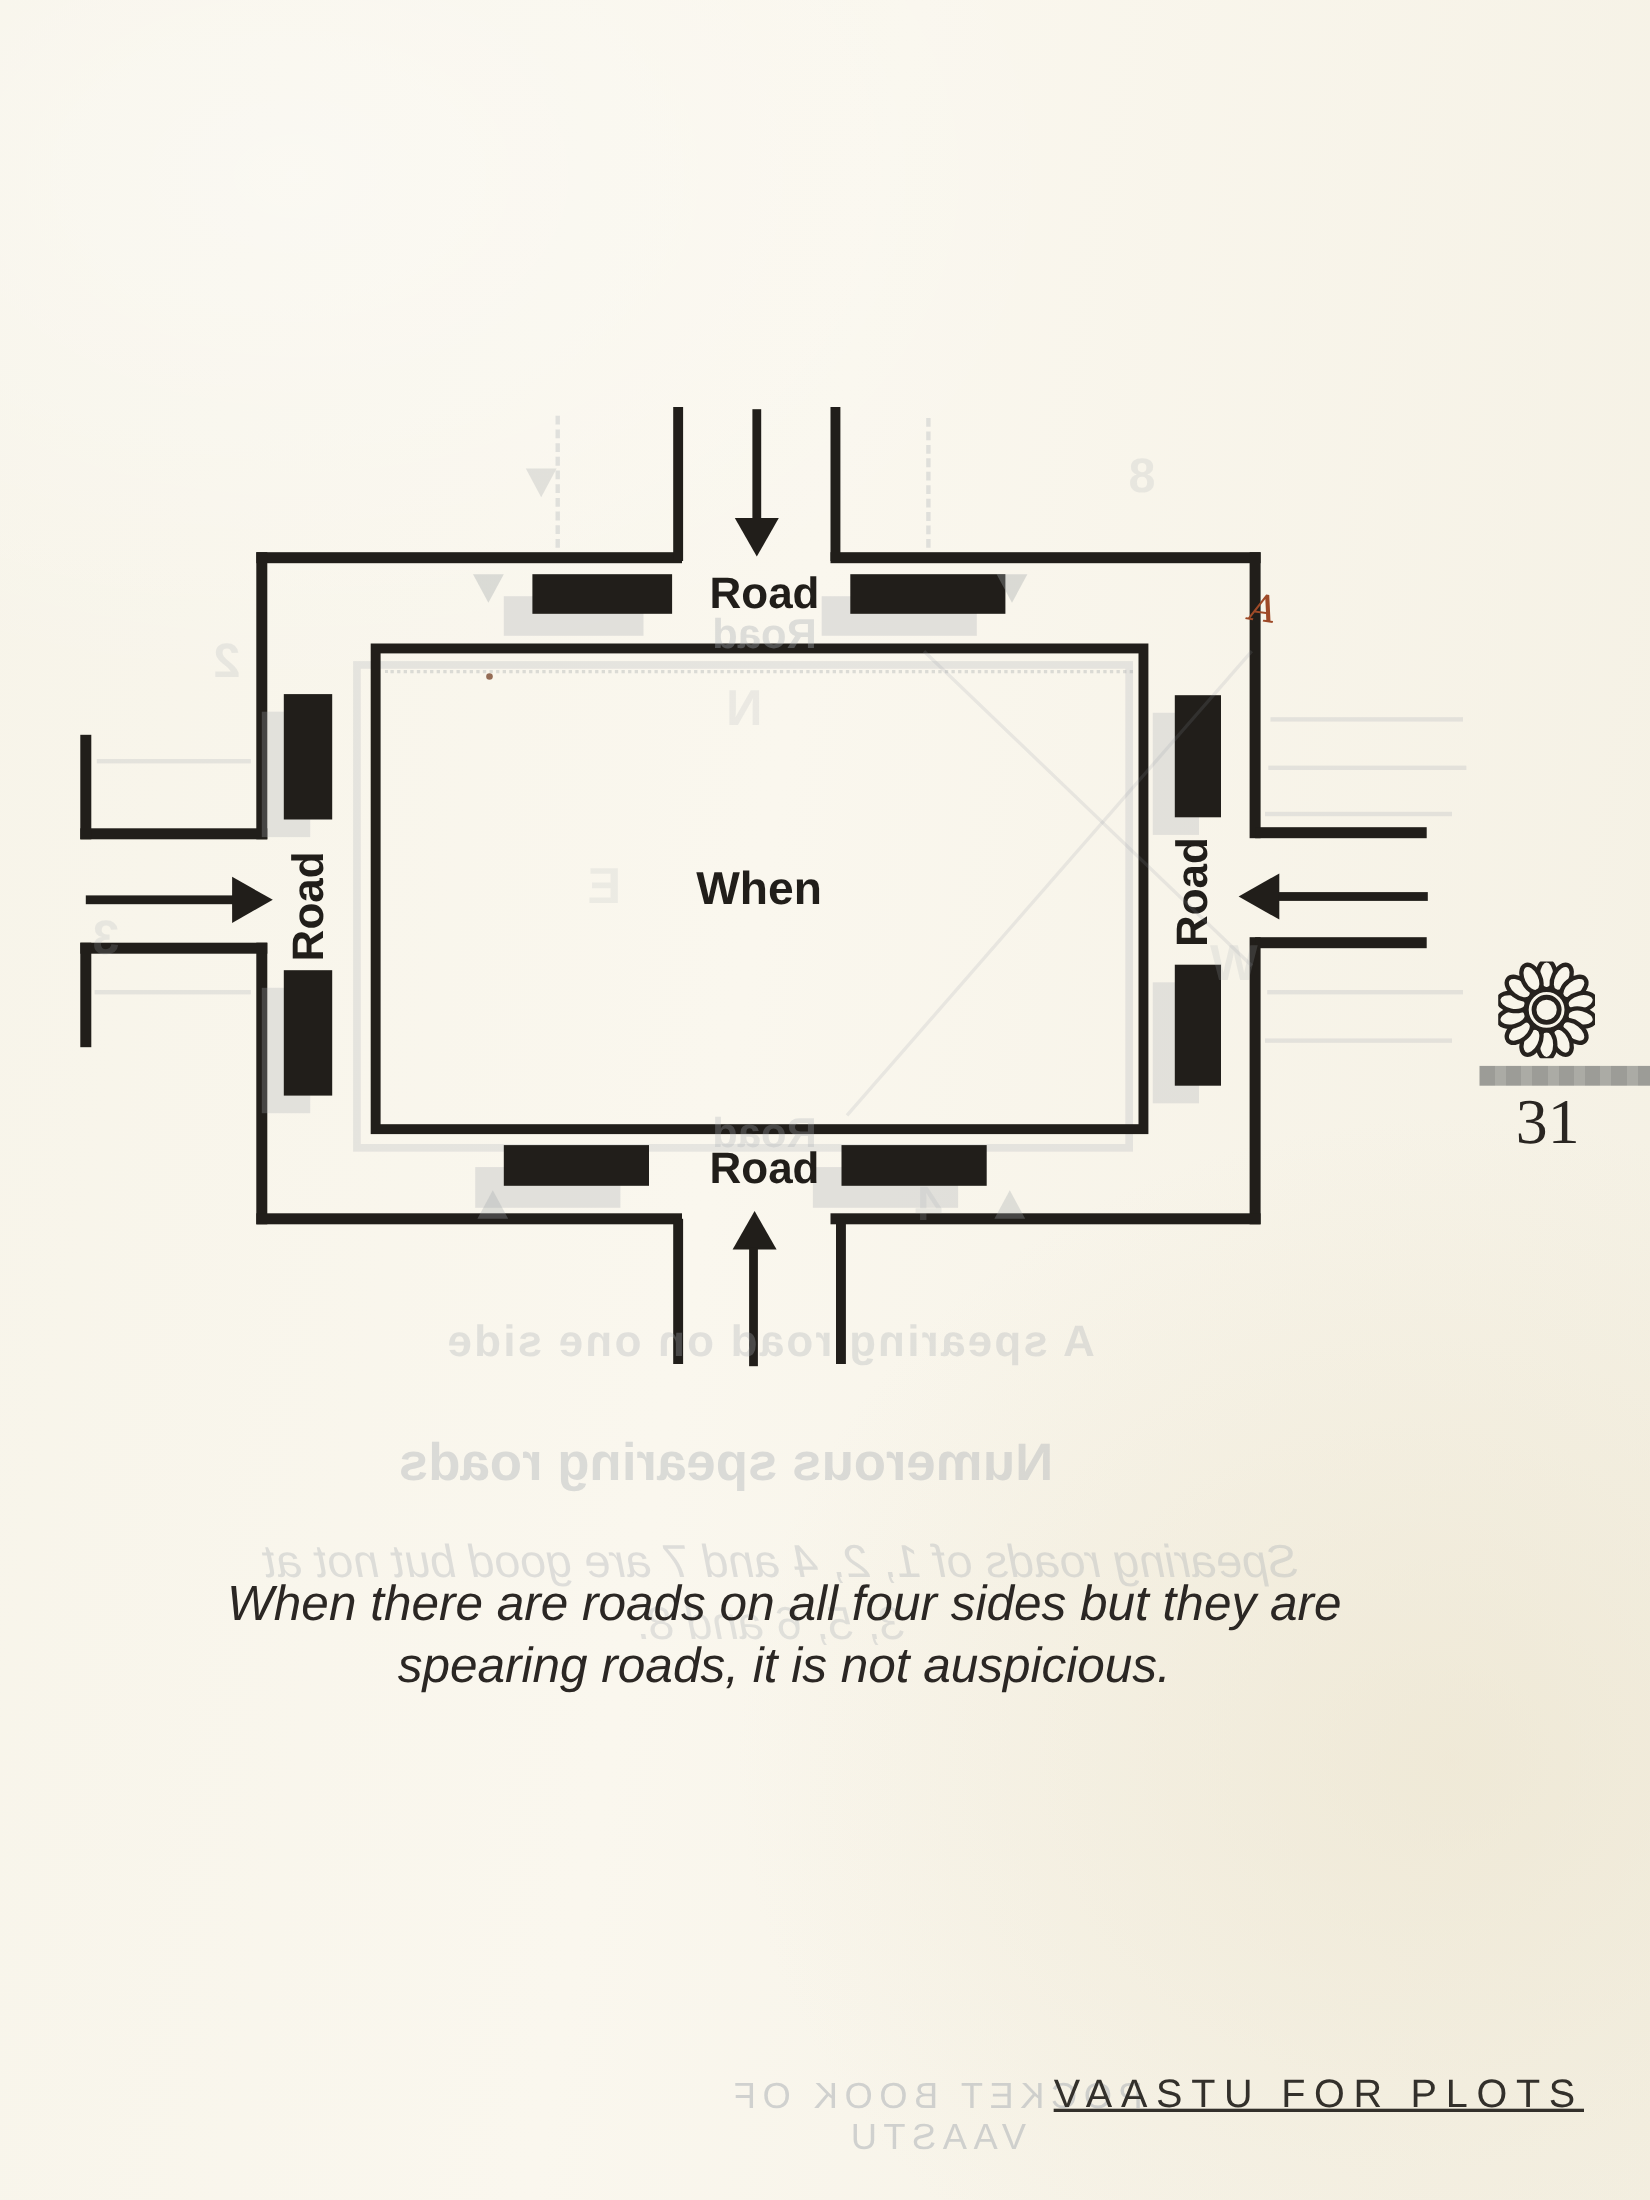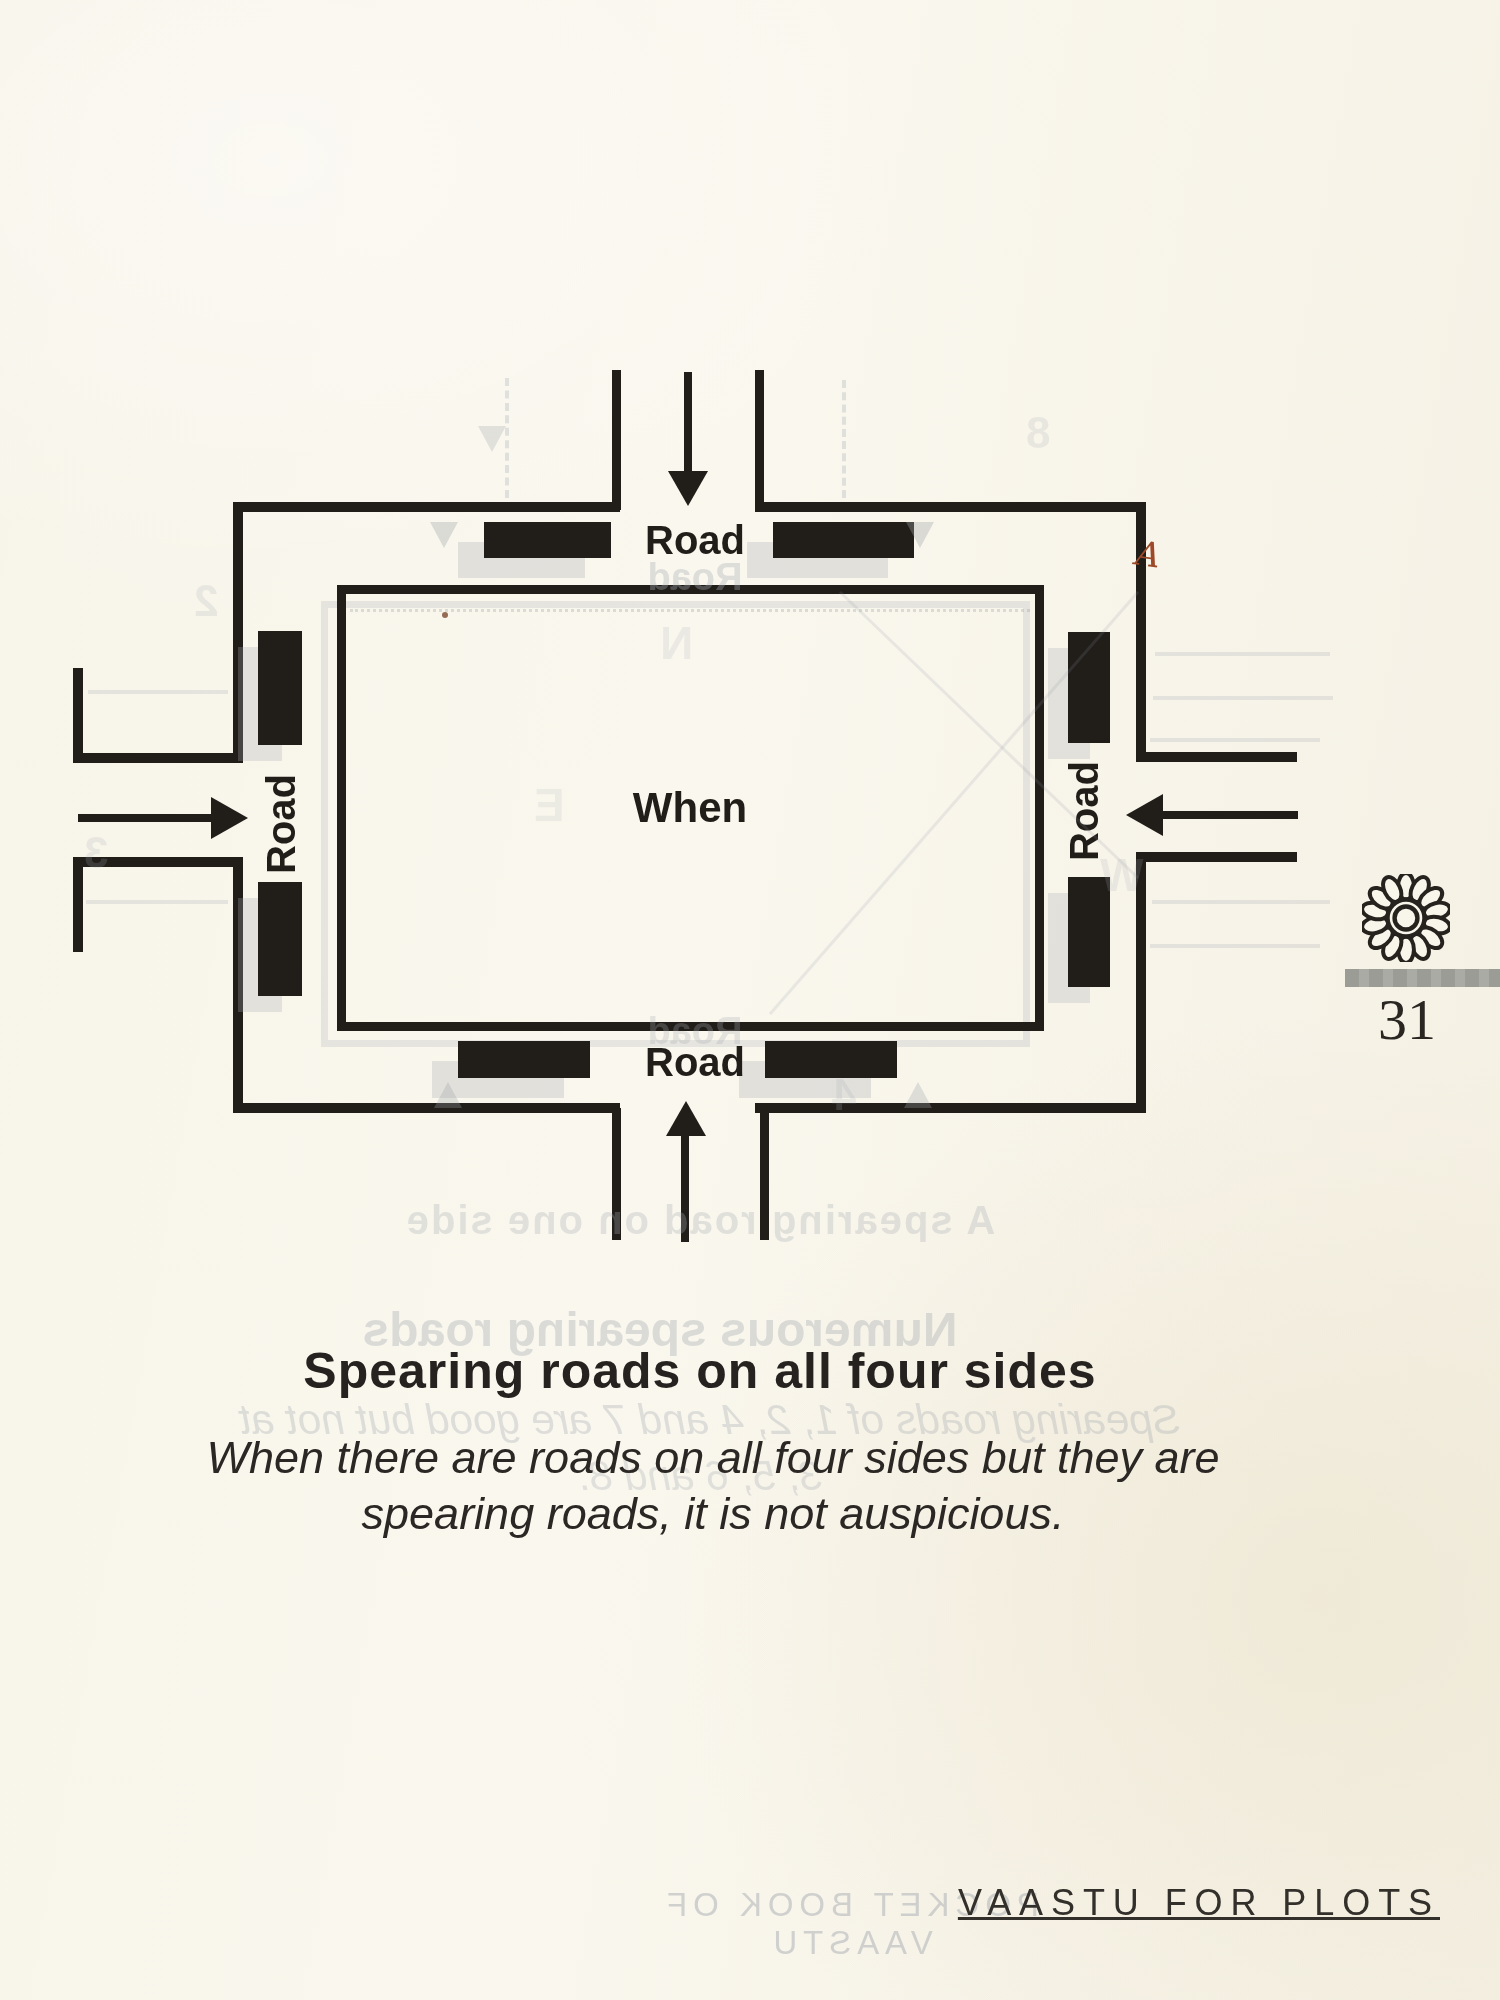--- a/index.html
+++ b/index.html
@@ -130,21 +130,20 @@
   <div class="gline" style="left:86px;top:900px;width:142px;"></div>
   <div class="gdash" style="left:505px;top:378px;height:120px;"></div>
   <div class="gdash" style="left:842px;top:380px;height:118px;"></div>
 
   <div class="ghost mir" style="left:330px;top:1198px;width:740px;text-align:center;font-size:40px;font-weight:bold;letter-spacing:2px;opacity:.30;">A spearing road on one side</div>
   <div class="ghost mir" style="left:280px;top:1302px;width:760px;text-align:center;font-size:48px;font-weight:bold;opacity:.38;">Numerous spearing roads</div>
   <div class="ghost mir" style="left:90px;top:1396px;width:1240px;text-align:center;font-size:42px;font-style:italic;opacity:.34;">Spearing roads of 1, 2, 4 and 7 are good but not at</div>
   <div class="ghost mir" style="left:400px;top:1452px;width:600px;text-align:center;font-size:42px;font-style:italic;opacity:.3;">3, 5, 6 and 8.</div>
   <div class="ghost mir" style="left:640px;top:1886px;width:420px;text-align:center;font-size:33px;letter-spacing:.18em;opacity:.5;">POCKET BOOK OF VAASTU</div>
 
-  <div class="caption-title">Spearing roads on all four sides</div>
   <div class="caption-line" style="top:1488px;">spearing roads, it is not auspicious.</div>
   <div class="caption-line" style="top:1432px;">When there are roads on all four sides but they are</div>
 
   <svg class="abs" style="left:1362px;top:874px;" width="88" height="88" viewBox="0 0 100 100">
     <g stroke="#26221e" stroke-width="4.5" fill="#f8f5ea">
       <g id="petals">
         <ellipse cx="50" cy="14" rx="9" ry="15"></ellipse>
         <ellipse cx="50" cy="14" rx="9" ry="15" transform="rotate(25.7 50 50)"></ellipse>
         <ellipse cx="50" cy="14" rx="9" ry="15" transform="rotate(51.4 50 50)"></ellipse>
         <ellipse cx="50" cy="14" rx="9" ry="15" transform="rotate(77.1 50 50)"></ellipse>

